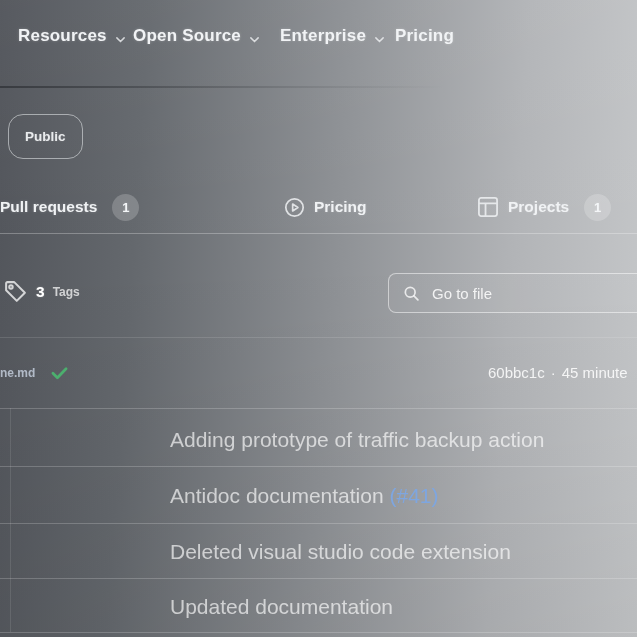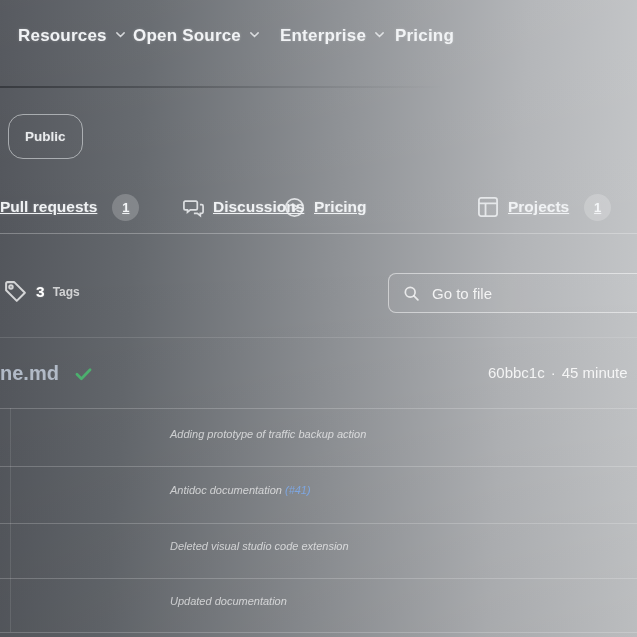--- a/index.html
+++ b/index.html
@@ -3,56 +3,56 @@
 <meta charset="utf-8">
 <style>
   html,body{margin:0;padding:0;}
   body{width:637px;height:637px;overflow:hidden;background:#8e9195;
        font-family:"Liberation Sans", sans-serif;}
   .stage{position:absolute;inset:0;width:637px;height:637px;overflow:hidden;
          background:linear-gradient(94deg,#51545a 0%,#64686d 22%,#8e9195 52%,#b2b4b7 78%,#c6c8ca 100%);
          filter:blur(0.55px);}
   .shade{position:absolute;inset:0;background:linear-gradient(180deg,rgba(255,255,255,0.04) 0%,rgba(0,0,0,0.00) 40%,rgba(0,0,0,0.06) 100%);pointer-events:none;}
   
-  .navitem{position:absolute;top:26px;display:flex;align-items:flex-start;gap:7px;
+  .navitem{position:absolute;top:26px;display:flex;align-items:flex-end;gap:7px;
            color:#f1f3f5;font-size:17px;font-weight:600;letter-spacing:.2px;
            text-shadow:0 0 3px rgba(255,255,255,0.25);cursor:pointer;}
   .chev{display:inline-flex;opacity:.8;margin-top:2px;}
   .header-edge{position:absolute;left:0;top:86px;width:637px;height:2px;
                background:linear-gradient(to right,rgba(20,22,26,0.45),rgba(20,22,26,0.12) 45%,rgba(20,22,26,0) 70%);}
   
   .pill{position:absolute;left:8px;top:114px;height:27px;padding:8px 16px;display:flex;align-items:center;
         border:1.5px solid rgba(235,238,241,0.55);border-radius:15px;color:#e9ebed;
         font-size:13.5px;font-weight:600;text-shadow:0 0 2px rgba(255,255,255,0.2);}
   
   .tab{position:absolute;top:193px;display:flex;align-items:center;gap:9px;height:28px;
        color:#f0f2f4;font-size:15.5px;font-weight:600;cursor:pointer;
-       text-shadow:0 0 3px rgba(255,255,255,0.22);text-decoration:underline;}
+       text-shadow:0 0 3px rgba(255,255,255,0.22);}
   .tab .ticon{display:inline-flex;opacity:.85;}
   .counter{display:inline-flex;align-items:center;justify-content:center;width:27px;height:27px;
            border-radius:50%;background:rgba(255,255,255,0.20);font-size:13px;font-weight:600;color:#f4f6f8;}
   .tabs-divider{position:absolute;left:0;top:233px;width:637px;height:1px;background:rgba(255,255,255,0.28);}
   
   .tags{position:absolute;left:3px;top:279px;display:flex;align-items:center;gap:8px;cursor:pointer;}
   .tags .num{color:#ffffff;font-size:15.5px;font-weight:700;text-shadow:0 0 2px rgba(255,255,255,0.3);}
   .tags .lbl{color:rgba(255,255,255,0.72);font-size:12px;font-weight:600;}
   .gotofile{position:absolute;left:388px;top:273px;width:280px;height:40px;border:1.5px solid rgba(255,255,255,0.5);
             border-radius:8px;display:flex;align-items:center;gap:12px;padding:0 14px;box-sizing:border-box;
             color:rgba(255,255,255,0.85);font-size:15px;cursor:pointer;background:rgba(255,255,255,0.04);}
   
   .tbl-top{position:absolute;left:0;top:337px;width:637px;height:1px;background:rgba(255,255,255,0.12);}
   .hrow-left{position:absolute;left:0;top:362px;display:flex;align-items:center;gap:14px;}
-  .hrow-left .frag{color:rgba(198,208,222,0.82);font-size:20px;font-weight:600;}
+  .hrow-left .frag{color:rgba(198,208,222,0.82);font-size:12px;font-weight:600;}
   .hrow-right{position:absolute;left:488px;top:364px;display:flex;align-items:center;gap:6px;white-space:nowrap;
               color:rgba(255,255,255,0.85);font-size:15px;justify-content:center;}
   .hash{cursor:pointer;}
   .rowline{position:absolute;left:0;width:637px;height:1px;background:rgba(255,255,255,0.20);}
   .vline{position:absolute;left:10px;top:408px;width:1px;height:224px;background:rgba(255,255,255,0.10);}
   .cmsg{position:absolute;left:170px;white-space:nowrap;color:rgba(255,255,255,0.66);
-        font-size:11px;cursor:pointer;font-style:italic;}
+        font-size:21px;cursor:pointer;}
   .cmsg .lnk{color:#7ea6e0;}
   svg{display:block;}
 </style>
 </head>
 <body>
 
 <div class="stage">
   <div class="shade"></div>
 
   <div class="navitem" style="left:18px">
@@ -84,29 +84,20 @@
   </div>
   <div class="header-edge"></div>
 
   <div class="pill">
     <span>Public</span>
   </div>
 
   <div class="tab" style="left:0px">
     <span>Pull requests</span>
     <span class="counter" style="margin-left:6px">1</span>
-  </div>
-  <div class="tab" style="left:183px">
-    <span class="ticon">
-      <svg width="21" height="21" viewBox="0 0 16 16" fill="none" stroke="currentColor" stroke-width="1.3">
-        <path d="M1.7 3.2h8.2a1 1 0 0 1 1 1v4.6a1 1 0 0 1-1 1H5.6L3.4 11.6V9.8H1.7a1 1 0 0 1-1-1V4.2a1 1 0 0 1 1-1z"></path>
-        <path d="M12.9 5.8h1.4a1 1 0 0 1 1 1v4.6a1 1 0 0 1-1 1h-1.1v1.8l-2.3-1.8H8.3"></path>
-      </svg>
-    </span>
-    <span>Discussions</span>
   </div>
   <div class="tab" style="left:284px">
     <span class="ticon">
       <svg width="21" height="21" viewBox="0 0 16 16" fill="none" stroke="currentColor" stroke-width="1.3">
         <circle cx="8" cy="8" r="6.6"></circle>
         <path d="M6.6 5.4l4 2.6-4 2.6z" stroke-linejoin="round"></path>
       </svg>
     </span>
     <span>Pricing</span>
   </div>

